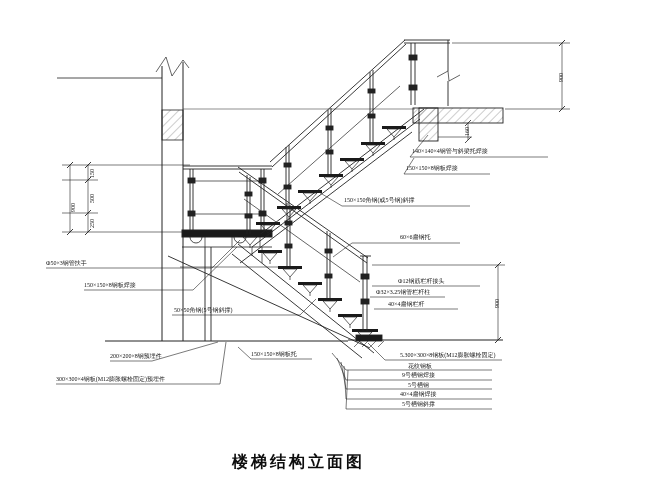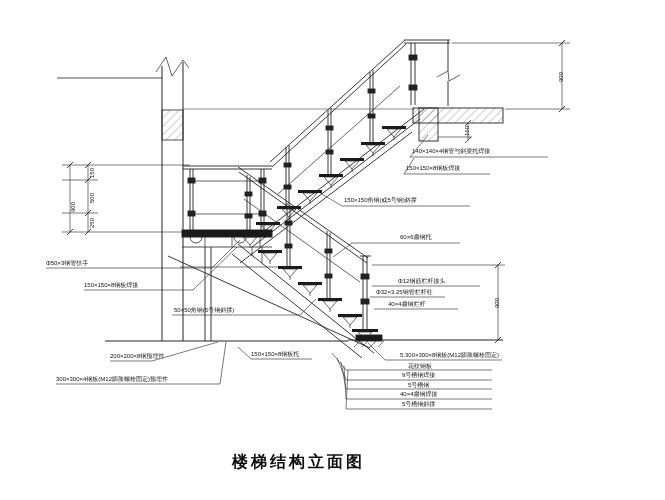--- a/index.html
+++ b/index.html
@@ -1,18 +1,18 @@
 <!DOCTYPE html>
 <html><head>
 <meta charset="utf-8">
 <style>
   html,body{margin:0;padding:0;background:#ffffff;}
   .canvas{
     position:relative;width:665px;height:500px;background:#ffffff;
-    font-family:Liberation Sans, sans-serif;
+    font-family:Liberation Serif, serif;
     overflow:hidden;color:#111;
   }
   svg{position:absolute;left:0;top:0;}
   .lbl{
     position:absolute;font-size:6px;line-height:7px;color:#141414;
     white-space:nowrap;transform-origin:0 0;letter-spacing:0px;
   }
   .dim{
     position:absolute;font-size:6px;color:#141414;white-space:nowrap;
     transform:rotate(-90deg);transform-origin:0 0;

